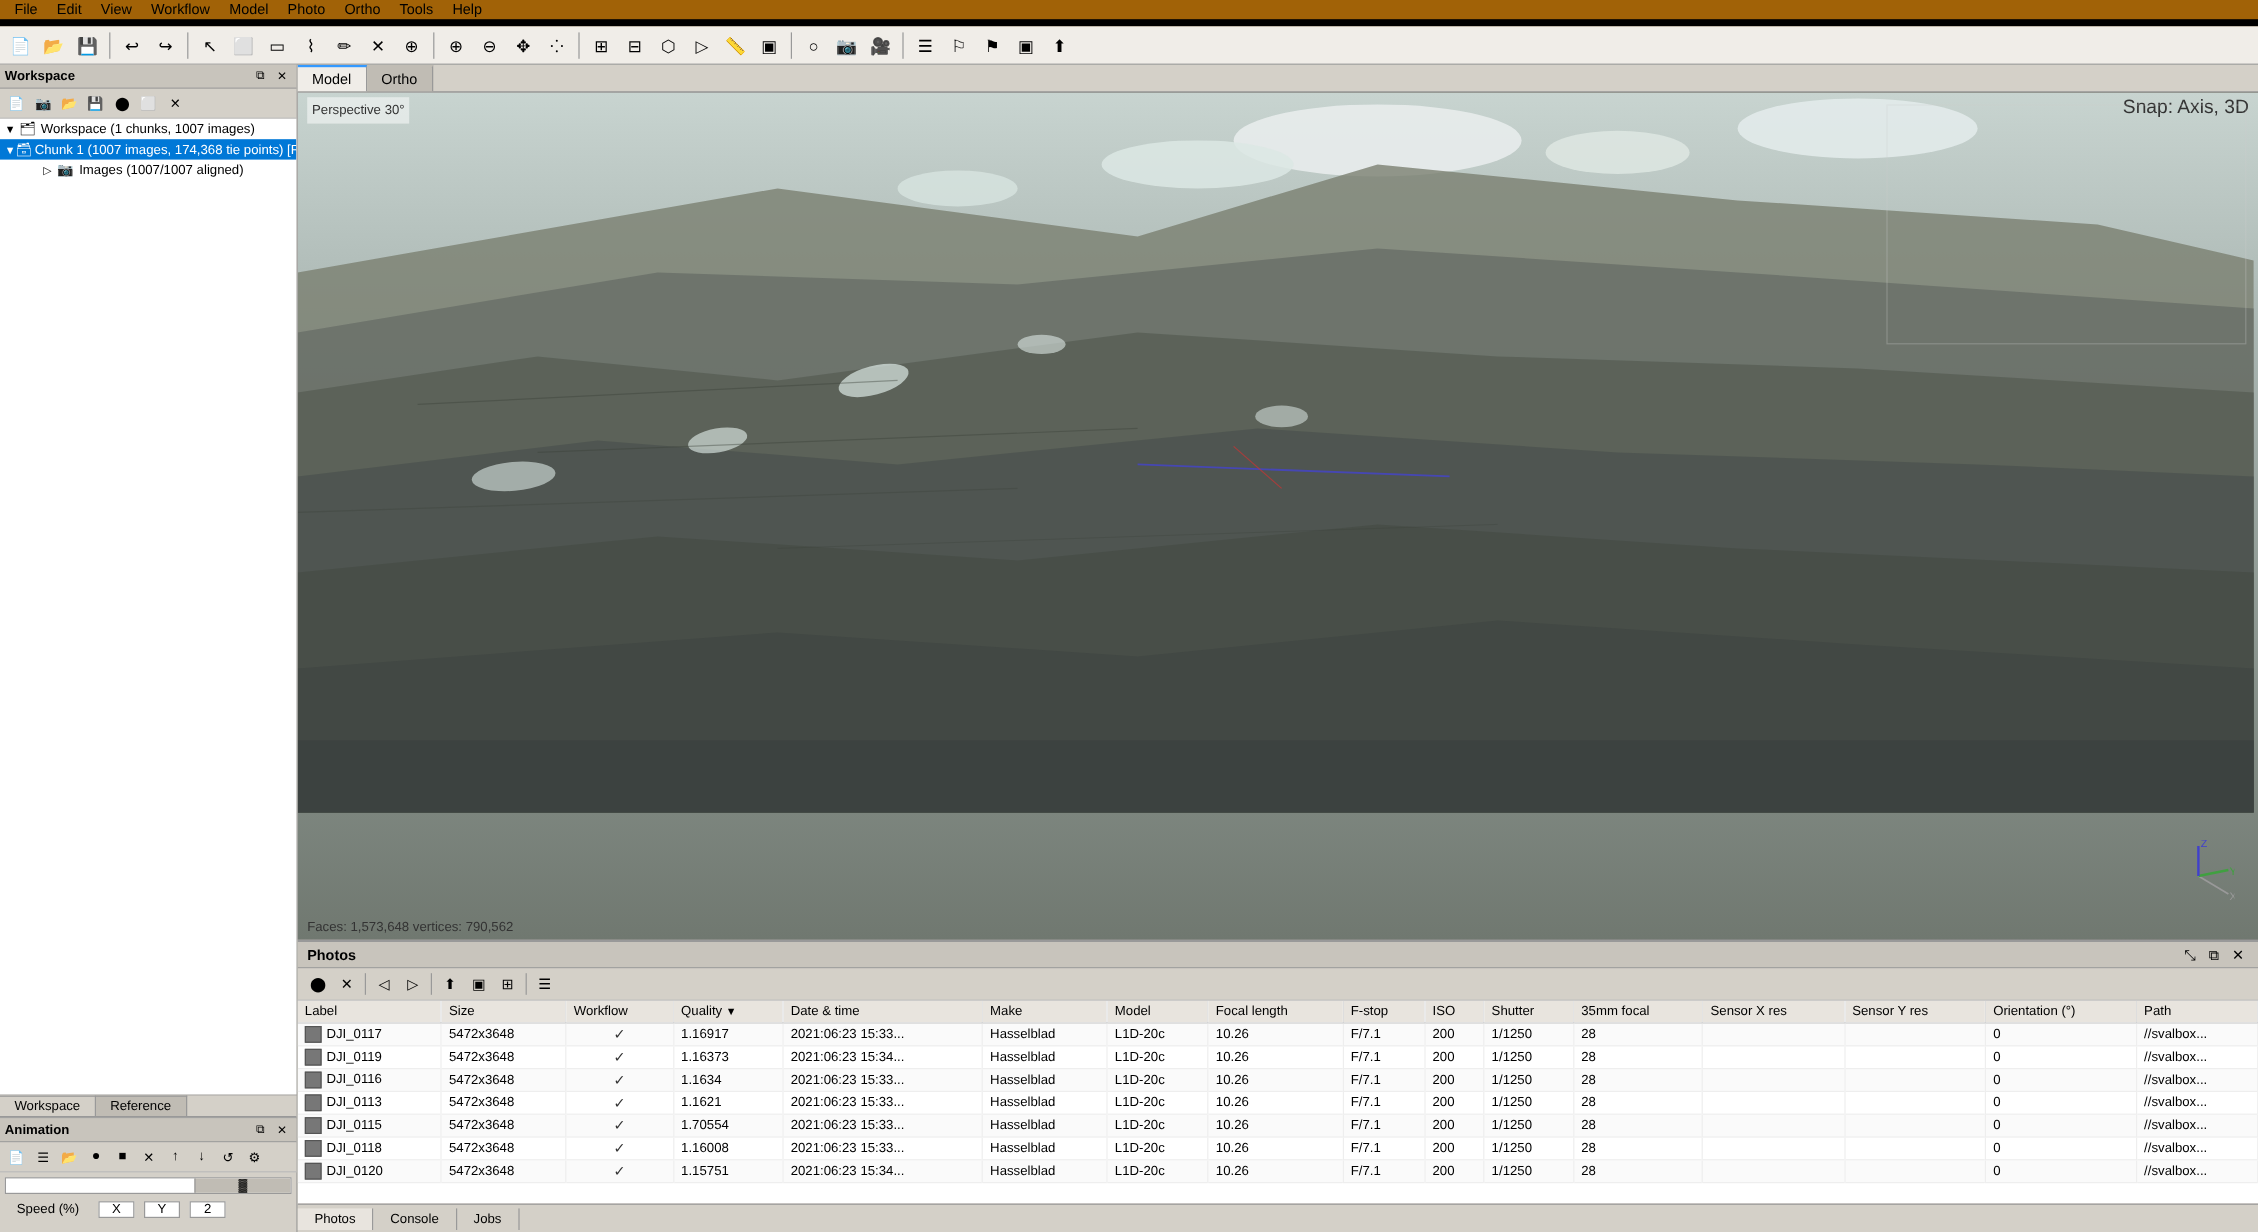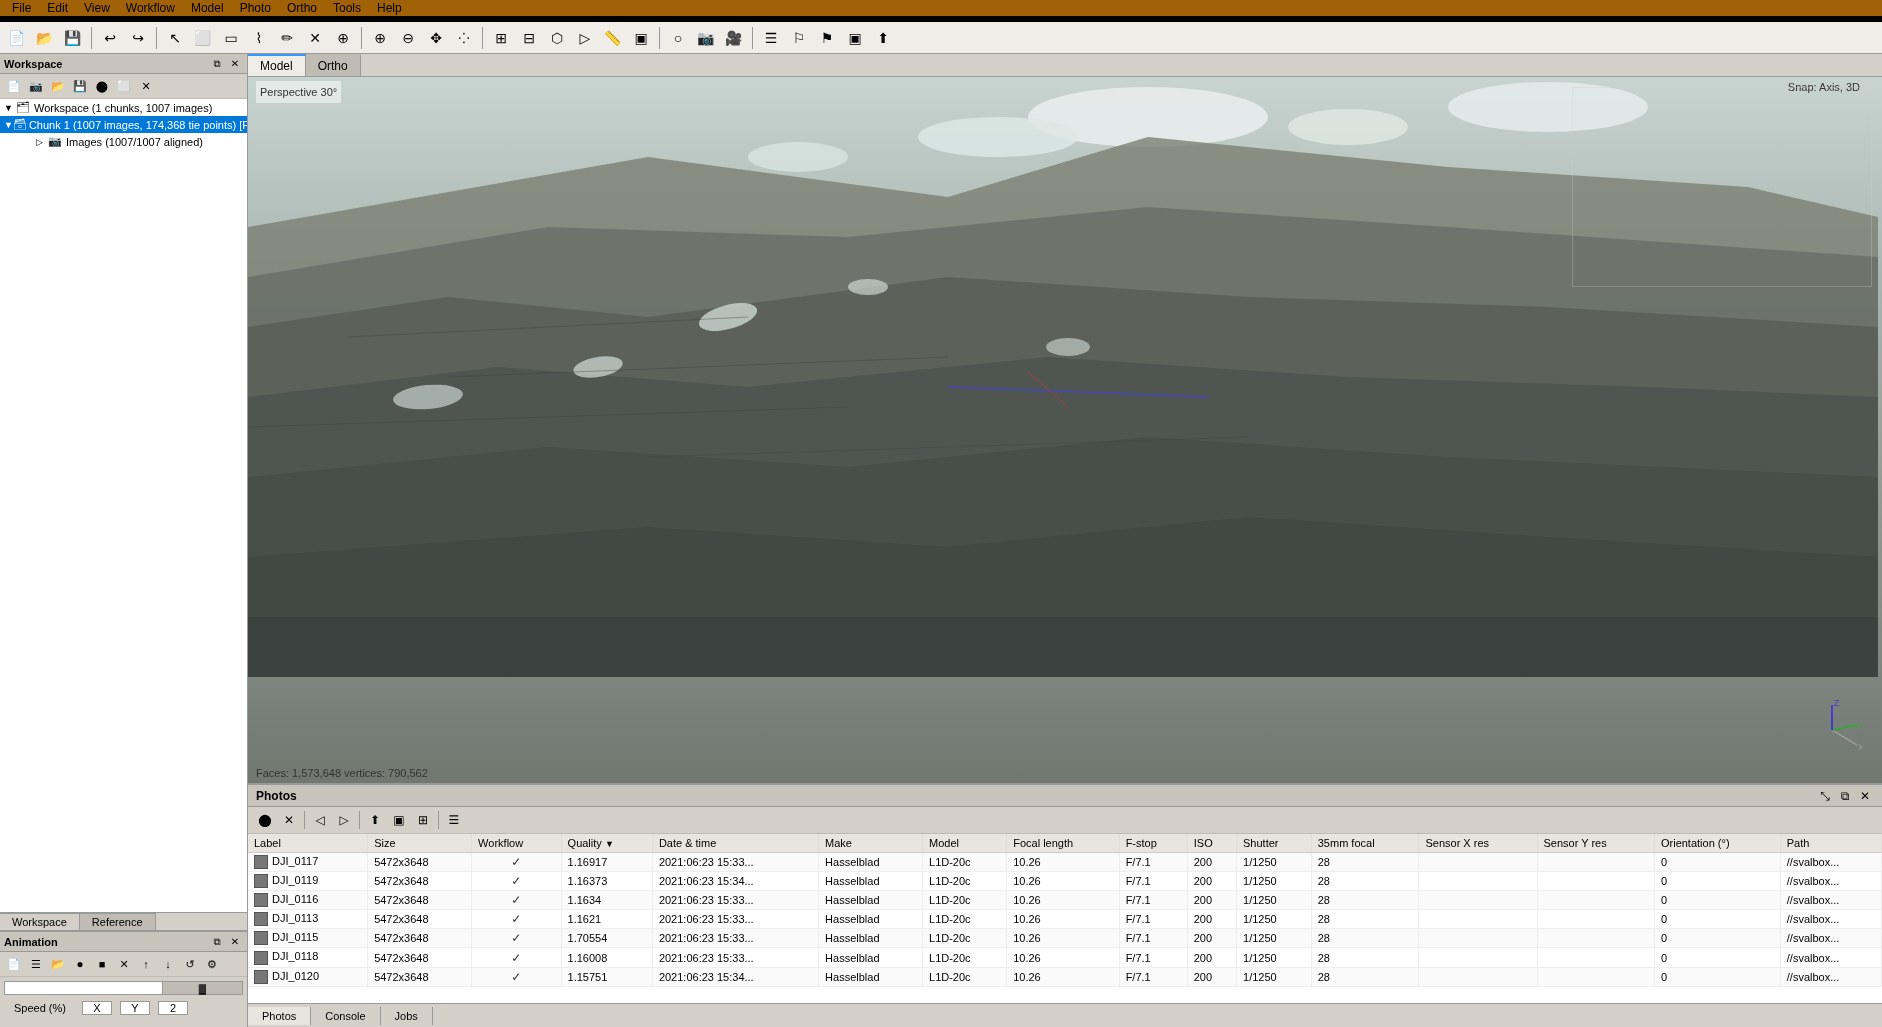--- a/index.html
+++ b/index.html
@@ -60,21 +60,21 @@
     #view-tabs { display: flex; background: #d4d0c8; border-bottom: 1px solid #999; }
     .view-tab { padding: 3px 12px; font-size: 12px; cursor: pointer; border-right: 1px solid #999; border-top: 2px solid transparent; }
     .view-tab.active { background: #f0ede8; border-top: 2px solid #3399ff; }
     .view-tab:not(.active) { background: #c0bcb4; }
 
     
     #viewport { flex: 1; position: relative; overflow: hidden; background: #888; min-height: 0; }
     #viewport-canvas { width: 100%; height: 100%; background: linear-gradient(160deg, #c8ccc8 0%, #8a9090 15%, #7a8070 30%, #6e7468 50%, #5a6058 70%, #4a504a 100%); position: relative; overflow: hidden; }
 
     .viewport-label { position: absolute; top: 4px; left: 8px; font-size: 11px; color: #333; background: rgba(255,255,255,0.5); padding: 5px 4px; }
-    .snap-label { position: absolute; top: 4px; right: 22px; font-size: 11px; color: #333; margin-left: 32px; }
+    .snap-label { position: absolute; top: 4px; right: 8px; font-size: 16px; color: #333; margin-left: 32px; }
     .face-count { position: absolute; bottom: 4px; left: 8px; font-size: 11px; color: #333; }
     .axis-indicator { position: absolute; bottom: 20px; right: 20px; }
 
     
     #photos-panel { height: 220px; border-top: 2px solid #999; display: flex; flex-direction: column; background: #d4d0c8; }
     .photos-header { display: flex; align-items: center; justify-content: space-between; background: #c8c4bc; padding: 2px 8px; border-bottom: 1px solid #999; height: 22px; }
     .photos-title { font-size: 12px; font-weight: bold; }
     .photos-header-btns { display: flex; gap: 2px; }
     .ph-btn { width: 18px; height: 18px; display: flex; align-items: center; justify-content: center; font-size: 12px; cursor: pointer; }
 

